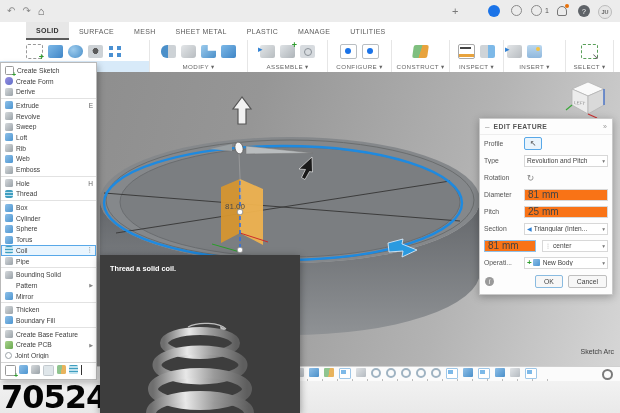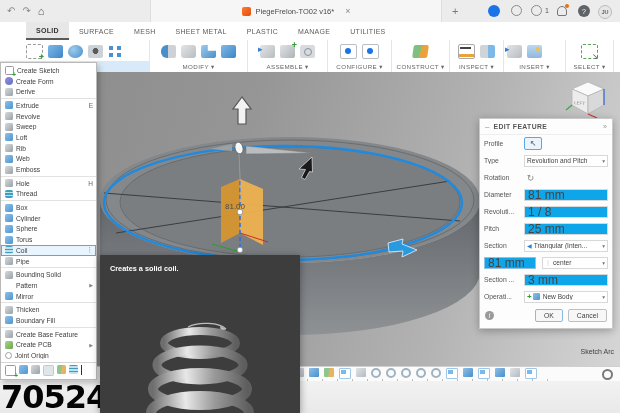--- a/index.html
+++ b/index.html
@@ -132,21 +132,21 @@
 
   
   #dialog{position:absolute;left:479px;top:118px;width:134px;z-index:6;background:#fdfdfd;
           border:1px solid #c9c9c9;box-shadow:0 2px 8px rgba(0,0,0,.28);box-sizing:border-box;}
   #dialog-header{height:15px;display:flex;align-items:center;padding:0 5px;border-bottom:1px solid #eee;}
   #dialog-collapse{font-size:8px;color:#888;margin-right:4px;}
   #dialog-title{flex:1;font-size:6.8px;font-weight:bold;color:#555;letter-spacing:.4px;}
   #dialog-more{font-size:7px;color:#999;}
   .drow{height:17px;display:flex;align-items:center;padding:0 4px;}
   .dlabel{width:40px;font-size:6.8px;color:#555;white-space:nowrap;overflow:hidden;flex:none;}
-  .dinput{flex:1;height:12px;border:1px solid #d8d8d8;background:#0ea5e9;font-size:12px;color:#444;
+  .dinput{flex:1;height:12px;border:1px solid #d8d8d8;background:#f97316;font-size:10px;color:#444;
           padding:0 3px;font-family:"Liberation Sans",sans-serif;box-sizing:border-box;min-width:0;}
   .dinput.active{border-color:#8fc0e8;}
   .dselect{flex:1;height:12px;border:1px solid #d8d8d8;background:#fff;display:flex;align-items:center;
            padding:0 2px;box-sizing:border-box;min-width:0;}
   .dseltext{flex:1;font-size:6.6px;color:#444;white-space:nowrap;overflow:hidden;}
   .dcaret{font-size:5.5px;color:#777;margin-left:1px;}
   .dselicon{font-size:6px;color:#2d7fd3;margin-right:2px;flex:none;}
   .dprofile{width:18px;height:13px;border:1px solid #58a8e8;background:#e9f4fc;border-radius:2px;
             font-size:8px;color:#555;line-height:11px;text-align:center;padding:0;}
   .drot{width:13px;height:13px;border:none;background:transparent;color:#888;font-size:9px;padding:0;}
@@ -161,25 +161,20 @@
 </style>
 </head>
 <body>
 <div id="app">
 
 <div id="titlebar">
   <span class="tb-ic">↶</span>
   <span class="tb-ic">↷</span>
   <span class="tb-ic tb-home">⌂</span>
 </div>
-<div id="doc-tab">
-  <span id="fusion-logo"></span>
-  <span id="doc-title">PiegeFrelon-TO02 v16*</span>
-  <span id="tab-close">×</span>
-</div>
 <span id="new-tab">+</span>
 <span class="trc" id="job-status"></span>
 <span class="trc" id="sync-ring"></span>
 <span class="trc" id="ext-ring"></span>
 <span id="ext-count">1</span>
 <span id="bell"></span>
 <span class="trc" id="help-circ">?</span>
 <span class="trc" id="avatar">JU</span>
 
 <div id="tabstrip">
@@ -515,21 +510,21 @@
           <span class="qi m-gray"></span>
           <span class="qi m-light"></span>
           <span class="qi m-planes"></span>
           <span class="qi m-teal"></span>
         </span>
     <span id="quick-caret"></span>
   </div>
 </div>
 
 <div id="tooltip">
-  <div id="tooltip-title">Creates a solid coil.</div>
+  <div id="tooltip-title">Thread a solid coil.</div>
   <div id="tooltip-img">
     <svg width="200" height="96" viewBox="0 0 200 96">
       <defs>
         <linearGradient id="coilg" x1="0" y1="0" x2="1" y2="0">
           <stop offset="0" stop-color="#6e6e6e"></stop>
               <stop offset="0.35" stop-color="#e8e8e8"></stop>
           <stop offset="0.65" stop-color="#9a9a9a"></stop>
               <stop offset="1" stop-color="#5e5e5e"></stop>
         </linearGradient>
       </defs>
@@ -566,24 +561,20 @@
   <div class="drow">
     <span class="dlabel">Rotation</span>
     <button class="drot">↻</button>
   </div>
 
   <div class="drow">
     <span class="dlabel">Diameter</span>
     <input class="dinput" value="81 mm" style="">
   </div>
 
-  <div class="drow">
-    <span class="dlabel">Revoluti...</span>
-    <input class="dinput" value="1 / 8" style="">
-  </div>
 
   <div class="drow">
     <span class="dlabel">Pitch</span>
     <input class="dinput" value="25 mm" style="">
   </div>
 
 
   <div class="drow">
     <span class="dlabel">Section</span>
     <div class="dselect">
@@ -595,24 +586,20 @@
 
   <div class="drow">
     <input class="dinput active" style="flex: 0 0 52px; margin-right: 6px;" value="81 mm">
     <div class="dselect">
       <span class="dselicon" style="color:#888;">⋮</span>
       <span class="dseltext">center</span>
       <span class="dcaret">▾</span>
     </div>
   </div>
 
-  <div class="drow">
-    <span class="dlabel">Section ...</span>
-    <input class="dinput" value="3 mm" style="">
-  </div>
 
   <div class="drow">
     <span class="dlabel">Operati...</span>
     <div class="dselect">
       <span class="opplus">+</span>
       <span class="opcube"></span>
       <span class="dseltext">New Body</span>
       <span class="dcaret">▾</span>
     </div>
   </div>

